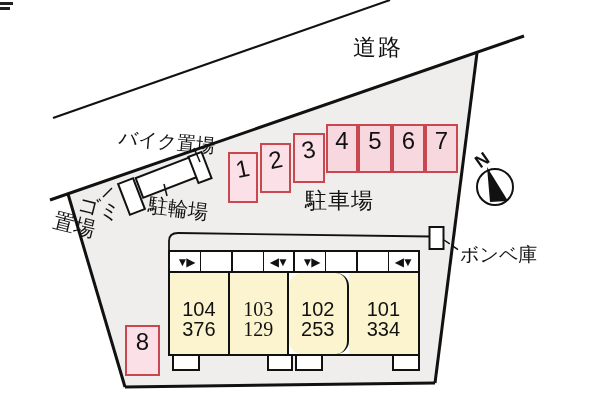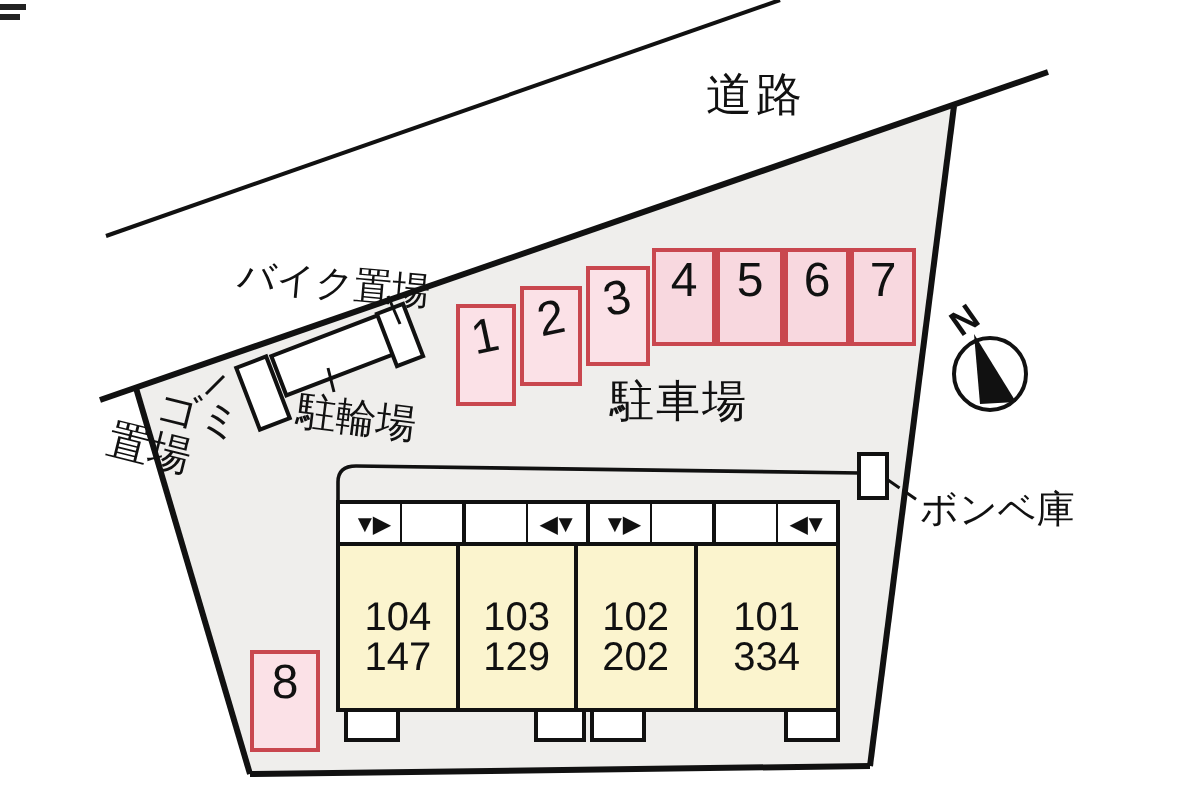--- a/index.html
+++ b/index.html
@@ -122,29 +122,29 @@
         <div class="hcell"></div>
       </div>
       <div class="ustrip" style="width:60px;">
         <div class="hcell first"></div>
         <div class="hcell">◀▼</div>
       </div>
     </div>
     <div id="units">
       <div class="unit" style="width:63px;">
         <div>104</div>
-        <div>147</div>
+        <div>376</div>
       </div>
-      <div class="unit" style="width:62px;">
+      <div class="unit" style="width:62px;font-family:Liberation Serif, serif;">
         <div>103</div>
         <div>129</div>
       </div>
-      <div class="unit" style="width:63px;">
+      <div class="unit" style="width:63px;border-radius:13px;">
         <div>102</div>
-        <div>202</div>
+        <div>253</div>
       </div>
       <div class="unit" style="width:73px;">
         <div>101</div>
         <div>334</div>
       </div>
     </div>
     <div class="porch" style="left:2px;width:28px;"></div>
     <div class="porch" style="left:97px;width:26px;"></div>
     <div class="porch" style="left:125px;width:28px;"></div>
     <div class="porch" style="left:222px;width:28px;"></div>

